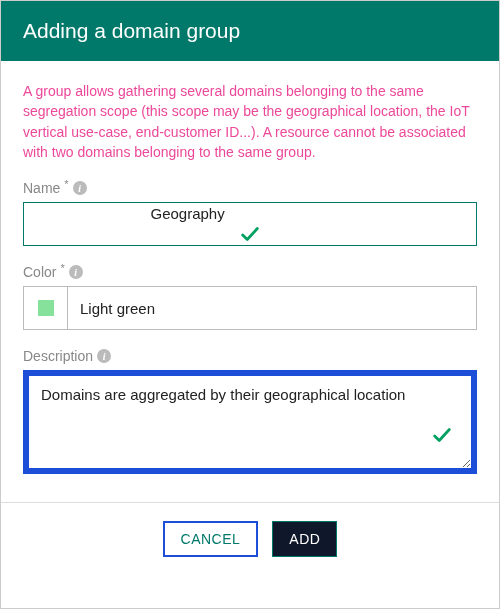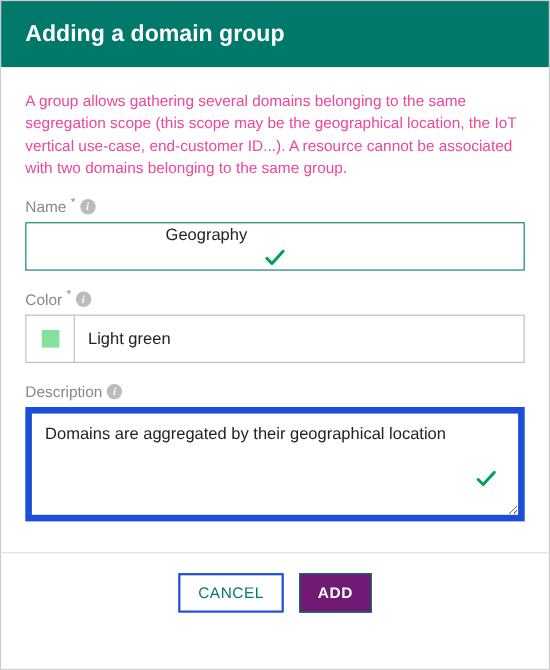--- a/index.html
+++ b/index.html
@@ -8,21 +8,21 @@
       background: #fff;
       width: 500px;
       height: 609px;
       border: 1px solid #ccc;
     }
     .header {
       background: #00796b;
       color: #fff;
       padding: 18px 22px;
       font-size: 21px;
-      font-weight: 700;
+      font-weight: 400;
     }
     .content {
       padding: 20px 22px 10px;
     }
     .intro {
       color: #ec4899;
       font-size: 14px;
       line-height: 1.45;
       margin-bottom: 18px;
     }
@@ -131,24 +131,23 @@
       padding: 8px 16px;
       cursor: pointer;
       font-family: inherit;
     }
     .btn-cancel {
       background: #fff;
       color: #00796b;
       border: 2px solid #1d4ed8;
     }
     .btn-add {
-      background: #701a75;
+      background: #0f172a;
       color: #fff;
       border: 1px solid #00796b;
-      font-weight: bold;
     }
   </style>
 </head>
 <body>
 
 <div class="header">
   <span>Adding a domain group</span>
 </div>
 
 <div class="content">

